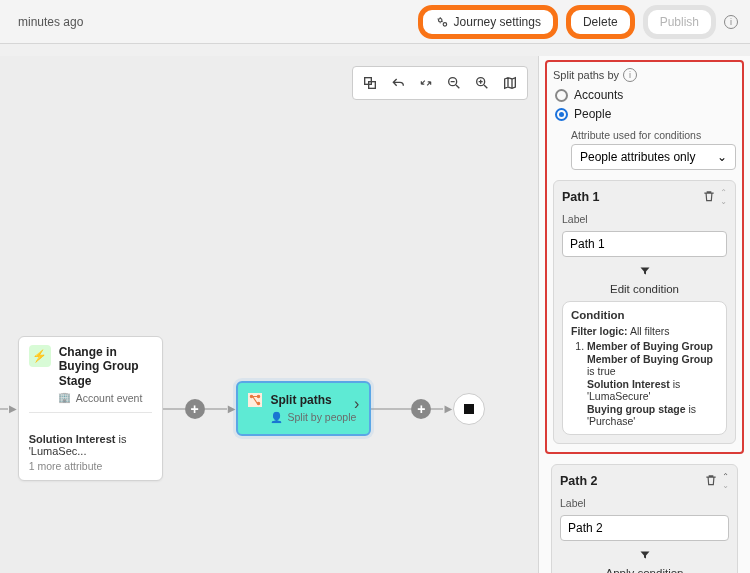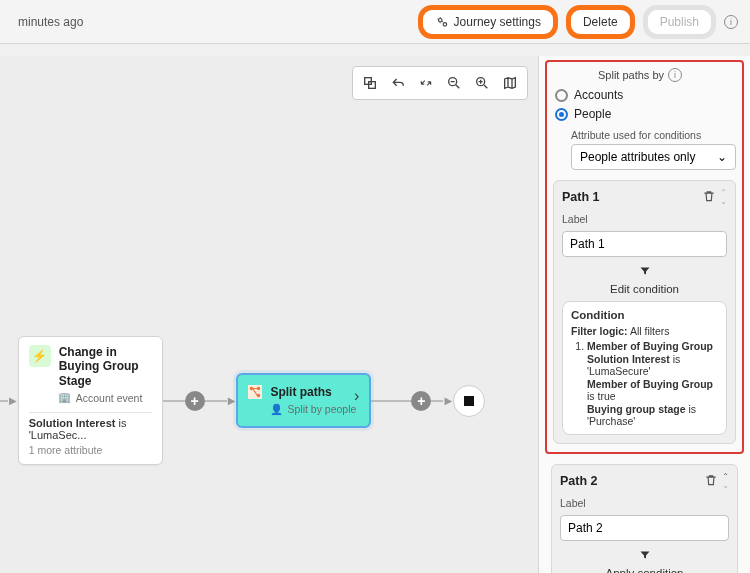--- a/index.html
+++ b/index.html
@@ -21,33 +21,33 @@
 .plus-circle { width: 20px; height: 20px; border-radius: 50%; background: #888; color: #fff; display: flex; align-items: center; justify-content: center; font-size: 14px; font-weight: bold; cursor: pointer; flex-shrink: 0; }
 .arrow-tip { color: #999; font-size: 10px; margin: 0 1px; }
 
 .node-card { background: #fff; border: 1px solid #d3d3d3; border-radius: 6px; padding: 8px 10px; box-shadow: 0 1px 2px rgba(0,0,0,0.05); width: 145px; font-size: 12px; }
 .node-card .row1 { display: flex; gap: 8px; }
 .node-card .ic { width: 22px; height: 22px; border-radius: 4px; display: flex; align-items: center; justify-content: center; font-size: 12px; flex-shrink: 0; }
 .ic.green { background: #d8fbd6; color: #2f9e44; }
 .ic.orange { background: #ffecdd; color: #e8793f; }
 .node-title { font-weight: 600; color: #222; font-size: 12px; line-height: 1.2; }
 .node-sub { color: #6b6b6b; font-size: 10.5px; margin-top: 3px; display: flex; align-items: center; gap: 4px; }
-.node-sec { border-top: 1px solid #e5e5e5; margin-top: 8px; padding-top: 4px; font-size: 11px; color: #333; }
+.node-sec { border-top: 1px solid #e5e5e5; margin-top: 8px; padding-top: 20px; font-size: 11px; color: #333; }
 .node-sec .attr2 { color: #888; font-size: 10.5px; margin-top: 3px; }
 
 .node-split { background: #5eead4; border: 2px solid #5aa6e6; border-radius: 6px; padding: 10px; width: 135px; cursor: pointer; box-shadow: 0 0 0 3px rgba(90,166,230,0.12); position: relative; }
 .node-split .row1 { display: flex; gap: 8px; align-items: flex-start; }
 .node-split .chev { position: absolute; right: 10px; top: 12px; color: #444; }
 
 .end-circle { width: 32px; height: 32px; border-radius: 50%; background: #fff; border: 1px solid #ccc; display: flex; align-items: center; justify-content: center; }
 .end-circle .sq { width: 10px; height: 10px; background: #111; }
 
 .side-panel { position: absolute; right: 0; top: 56px; width: 212px; height: 517px; background: #fafafa; border-left: 1px solid #d6d6d6; padding: 10px 12px 12px; overflow-y: auto; }
 .redbox { border: 2px solid #da3b36; border-radius: 4px; padding: 6px 6px 8px; margin: -6px -6px 10px; }
-.sp-header { font-size: 11px; color: #444; display: flex; align-items: center; gap: 4px; margin-bottom: 6px; margin-left: 45px; }
+.sp-header { font-size: 11px; color: #444; display: flex; align-items: center; gap: 4px; margin-bottom: 6px; }
 .radio-row { display: flex; align-items: center; gap: 6px; font-size: 12px; color: #222; margin: 5px 0 3px 2px; }
 .radio { width: 13px; height: 13px; border-radius: 50%; border: 2px solid #888; position: relative; }
 .radio.sel { border-color: #1b72dc; }
 .radio.sel::after { content: ""; position: absolute; inset: 2px; border-radius: 50%; background: #1b72dc; }
 .field-label { font-size: 10.5px; color: #555; margin-top: 8px; margin-bottom: 3px; }
 .select { border: 1px solid #c3c3c3; border-radius: 4px; background: #fff; padding: 5px 8px; font-size: 12px; display: flex; justify-content: space-between; align-items: center; cursor: pointer; }
 
 .path-block { background: #efefef; border: 1px solid #d8d8d8; border-radius: 6px; padding: 8px; margin-top: 10px; }
 .path-head-row { display: flex; align-items: center; justify-content: space-between; }
 .path-head { font-size: 12.5px; font-weight: 600; color: #222; }
@@ -234,22 +234,22 @@
           </span>
         <span>Edit condition</span>
       </div>
       <div class="cond-box">
         <div class="ctitle">Condition</div>
         <div><b>Filter logic:</b><span> All filters</span></div>
         <ol>
           <li>
             <b>Member of Buying Group</b>
             <div class="sublines">
+              <div><b>Member of Buying Group</b><span> is true</span></div>
               <div><b>Solution Interest</b><span> is 'LumaSecure'</span></div>
-              <div><b>Member of Buying Group</b><span> is true</span></div>
               <div><b>Buying group stage</b><span> is 'Purchase'</span></div>
             </div>
           </li>
         </ol>
       </div>
     </div>
   </div>
 
   <div class="path-block">
     <div class="path-head-row">

